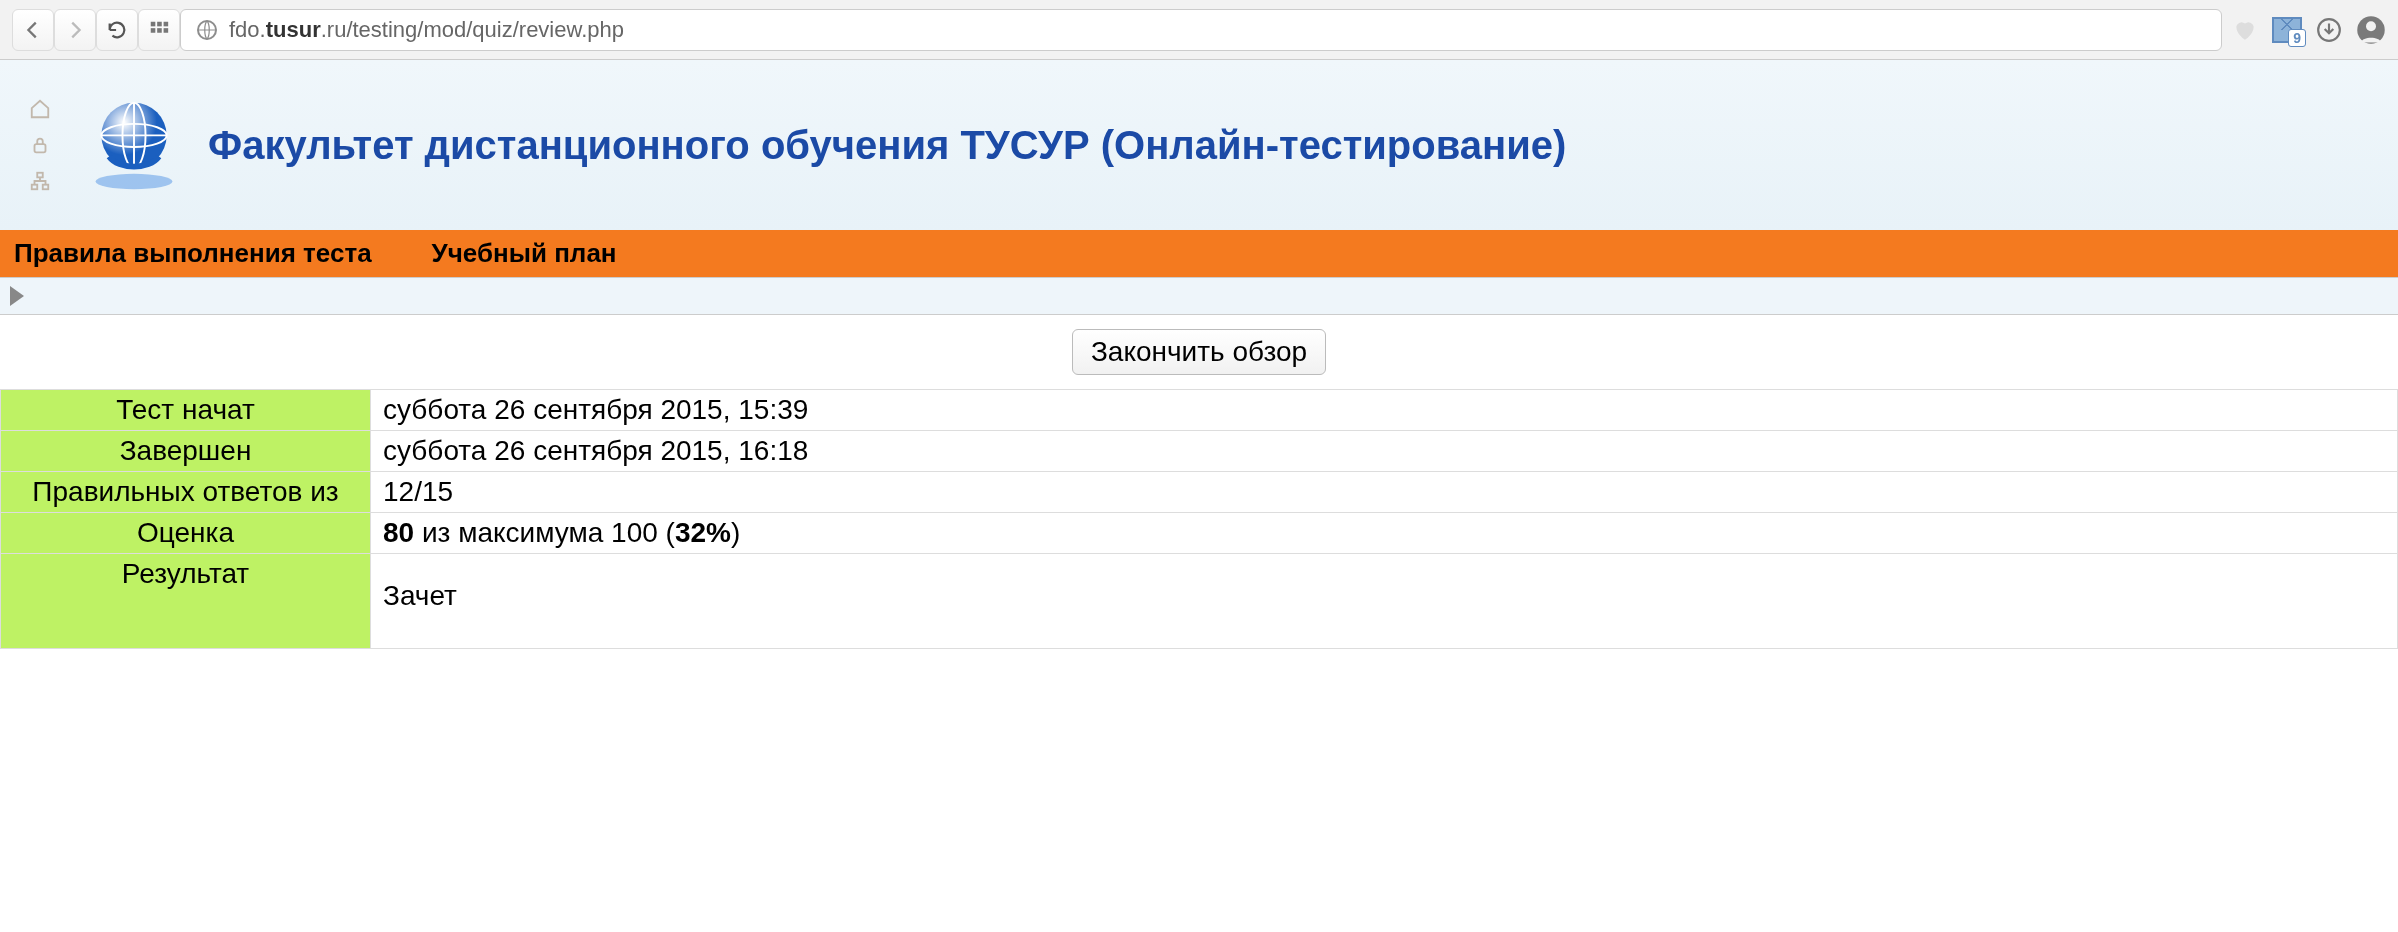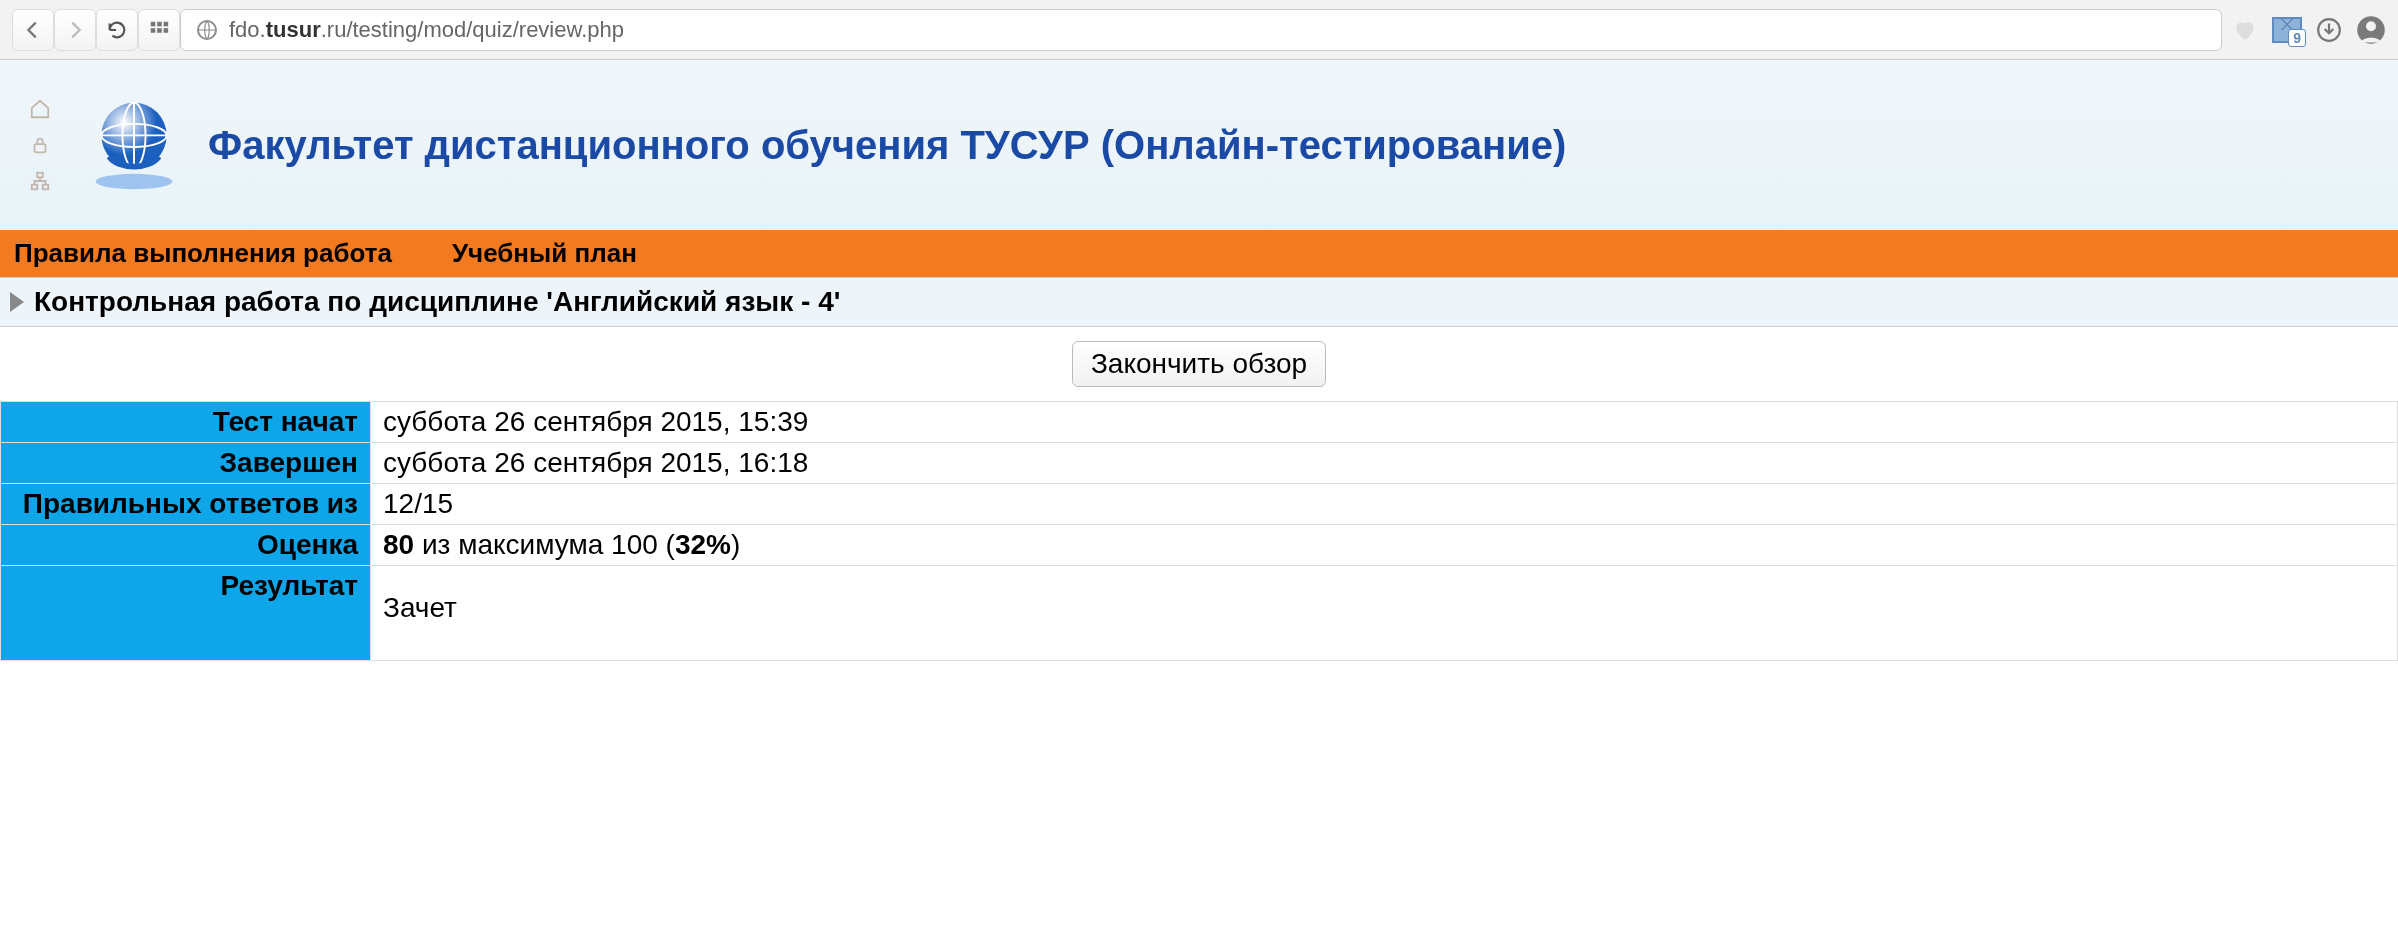--- a/index.html
+++ b/index.html
@@ -149,23 +149,22 @@
     width: 100%;
     border-collapse: collapse;
     font-size: 28px;
   }
   .summary-table th, .summary-table td {
     border: 1px solid #ddd;
     padding: 4px 12px;
     vertical-align: middle;
   }
   .summary-table th {
-    text-align: right;
-    font-weight: 700;
-    background: #0ea5e9;
+    font-weight: 400;
+    background: #bef264;
     width: 370px;
   }
   .summary-table td {
     text-align: left;
     background: #fff;
   }
   .grade-bold { font-weight: 700; }
   .result-row td { padding-top: 26px; padding-bottom: 36px; }
 
   .bottom-space { height: 260px; }
@@ -268,27 +267,26 @@
       <ellipse cx="50" cy="40" rx="34" ry="12" fill="none" stroke="#fff" stroke-width="2"></ellipse>
       <ellipse cx="50" cy="40" rx="12" ry="34" fill="none" stroke="#fff" stroke-width="2"></ellipse>
       <path d="M16 40h68M50 6v68" stroke="#fff" stroke-width="2"></path>
       <path d="M24 62c10 14 42 14 52 0" fill="none" stroke="#1b5fbf" stroke-width="6"></path>
     </svg>
   </div>
   <div class="site-title">Факультет дистанционного обучения ТУСУР (Онлайн-тестирование)</div>
 </div>
 
 <div class="nav-bar">
-  <a href="#">Правила выполнения работа</a>
+  <a href="#">Правила выполнения теста</a>
   <a href="#">Учебный план</a>
 </div>
 
 <div class="sub-header">
   <div class="tri"></div>
-  <span>Контрольная работа по дисциплине 'Английский язык - 4'</span>
 </div>
 
 <div class="finish-wrap">
   <button class="finish-btn">Закончить обзор</button>
 </div>
 
 <table class="summary-table">
   <tbody>
       <tr>
     <th>Тест начат</th>

